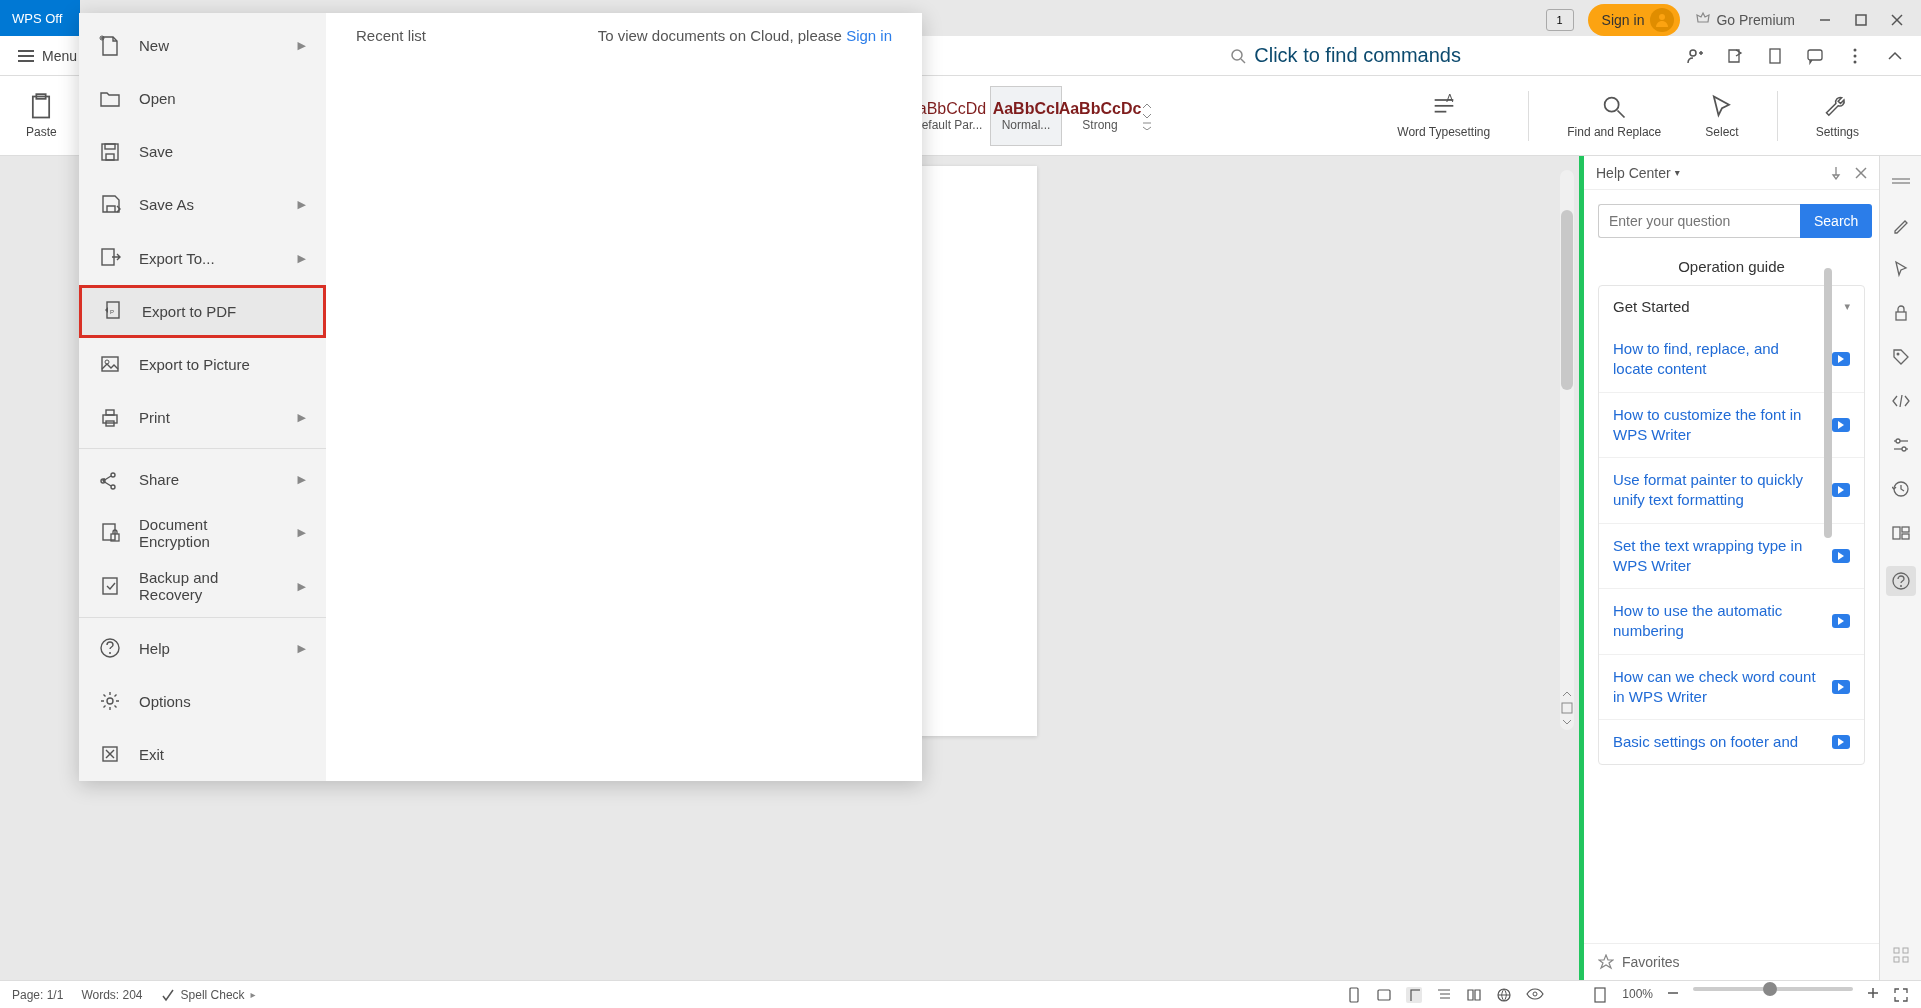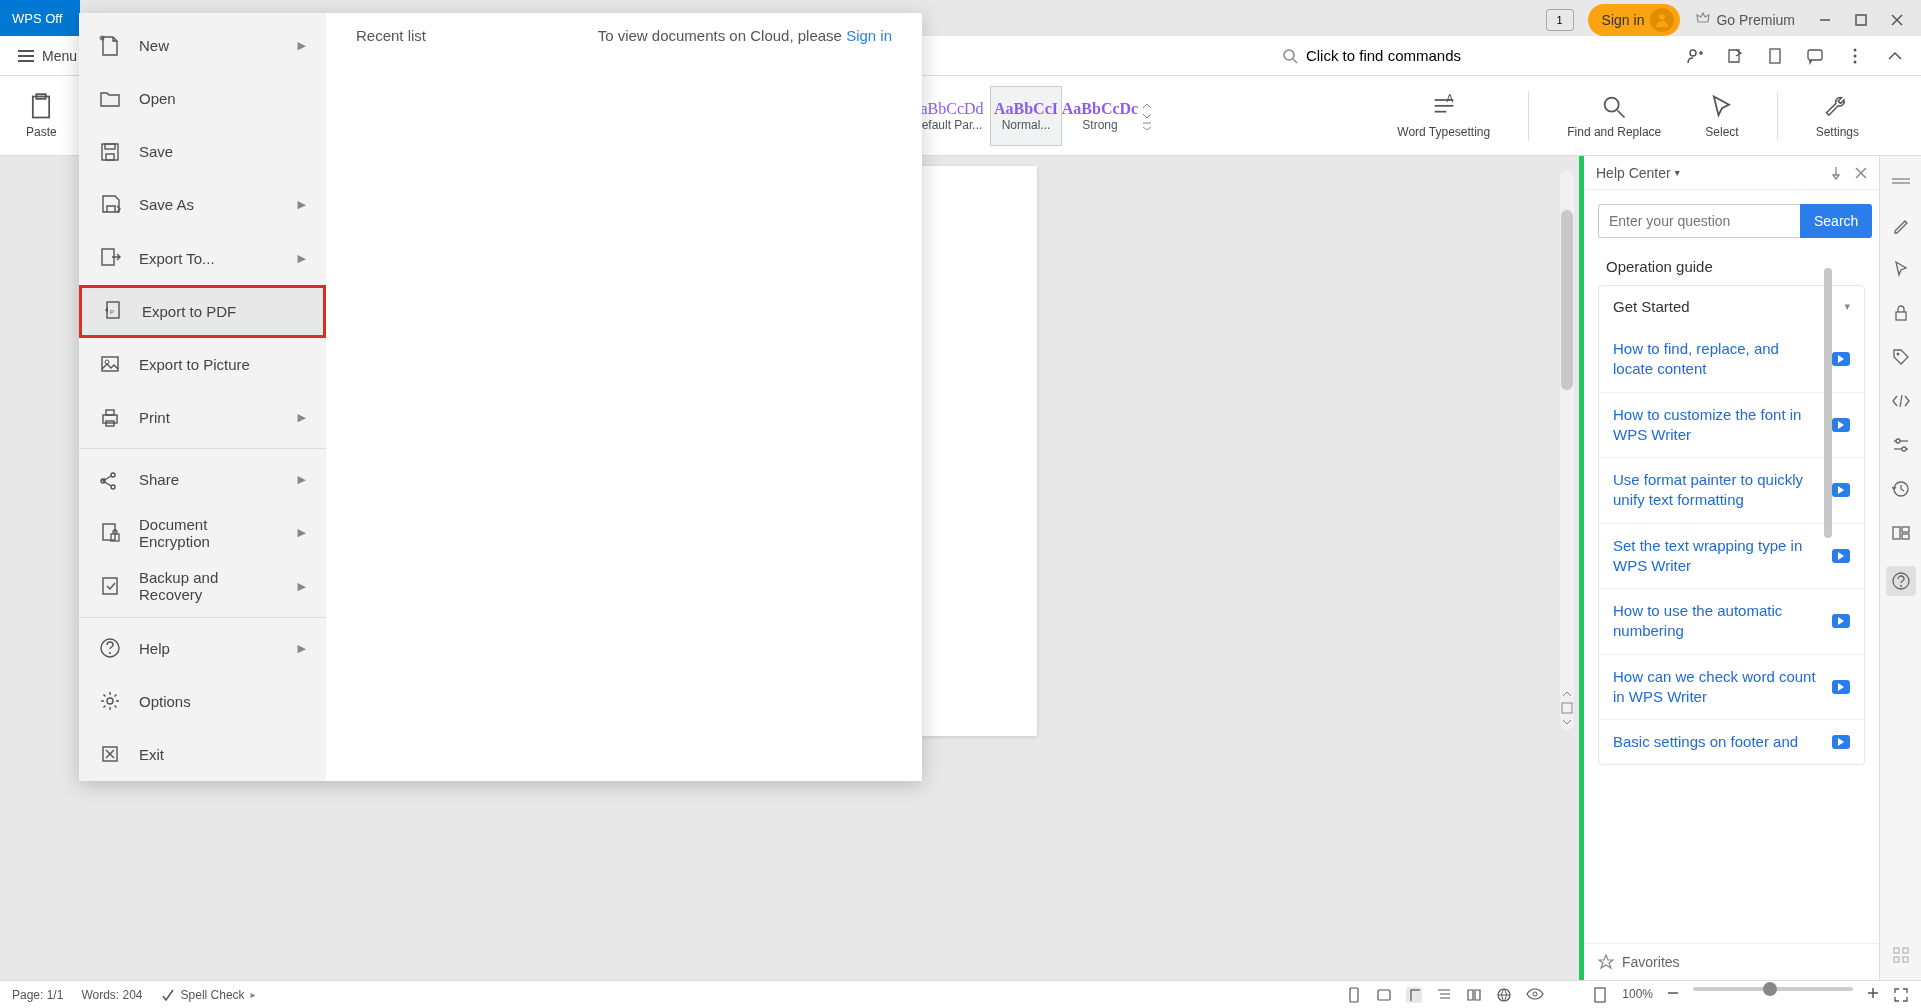--- a/index.html
+++ b/index.html
@@ -13,51 +13,51 @@
 .titlebar-tabs { width: 28px; height: 22px; border: 1px solid #aaa; border-radius: 3px; display: flex; align-items: center; justify-content: center; font-size: 11px; margin-right: 10px; }
 .signin-btn { background: #fca311; color: #333; border-radius: 18px; padding: 4px 6px 4px 14px; display: flex; align-items: center; font-size: 14px; gap: 6px; }
 .signin-avatar { width: 24px; height: 24px; border-radius: 50%; background: #e08d00; display: flex; align-items: center; justify-content: center; }
 .gopremium { display: flex; align-items: center; gap: 4px; color: #555; font-size: 14px; padding: 0 10px; }
 
 
 .menubar { height: 40px; display: flex; align-items: center; border-bottom: 1px solid #ddd; background: #fff; position: relative; }
 .menubar-left { display: flex; align-items: center; padding-left: 18px; gap: 8px; }
 .hamburger { display: flex; flex-direction: column; gap: 3px; }
 .hamburger span { width: 16px; height: 2px; background: #555; }
-.menubar-search { position: absolute; right: 460px; display: flex; align-items: center; gap: 8px; color: #000000; font-size: 15px; }
+.menubar-search { position: absolute; right: 460px; display: flex; align-items: center; gap: 8px; color: #0c4a6e; font-size: 20px; }
 .menubar-actions { position: absolute; right: 16px; display: flex; align-items: center; gap: 20px; }
 .menubar-icon { width: 20px; height: 20px; color: #555; display: flex; align-items: center; justify-content: center; }
 
 
 .ribbon { height: 80px; background: #fff; display: flex; align-items: center; padding-left: 14px; border-bottom: 1px solid #ddd; }
 .ribbon-group { display: flex; flex-direction: column; align-items: center; justify-content: center; padding: 0 12px; height: 72px; font-size: 12px; color: #444; }
 .ribbon-icon { width: 28px; height: 28px; margin-bottom: 4px; color: #555; }
 .ribbon-sep { width: 1px; height: 50px; background: #ddd; margin: 0 6px; }
 .styles-strip { display: flex; align-items: center; gap: 2px; margin-left: auto; margin-right: 8px; position: absolute; left: 916px; }
 .style-box { width: 72px; height: 60px; display: flex; flex-direction: column; align-items: center; justify-content: center; font-size: 12px; color: #555; border: 1px solid transparent; }
 .style-box.sel { border-color: #ccc; background: #f0f2f4; }
-.style-sample { font-family: Liberation Serif, serif; font-size: 16px; color: #8b5cf6; }
+.style-sample { font-family: Liberation Sans, sans-serif; font-size: 16px; color: #7f1d1d; }
 .ribbon-right { display: flex; align-items: center; gap: 20px; margin-left: auto; padding-right: 50px; }
 
 
 .workspace { position: absolute; top: 156px; left: 0; right: 0; bottom: 28px; background: #e8e8e8; display: flex; }
 .doc-area { flex: 1; position: relative; }
 .doc-page { position: absolute; left: 265px; top: 10px; width: 772px; height: 570px; background: #fff; box-shadow: 0 1px 4px rgba(0,0,0,.15); }
 .doc-scroll { position: absolute; right: 5px; top: 14px; width: 14px; height: 560px; background: #f0f0f0; border-radius: 7px; display: flex; flex-direction: column; align-items: center; }
 .doc-scroll-thumb { width: 12px; height: 180px; background: #c8c8c8; border-radius: 6px; margin-top: 40px; }
 .doc-scroll-ctrl { position: absolute; bottom: 0; display: flex; flex-direction: column; align-items: center; gap: 4px; padding: 4px; }
 
 
 .helppanel { width: 300px; background: #fff; border-left: 5px solid #22c55e; display: flex; flex-direction: column; }
 .helppanel-head { height: 34px; display: flex; align-items: center; padding: 0 12px; color: #555; font-size: 14px; border-bottom: 1px solid #eee; }
 .helppanel-head .spacer { margin-left: auto; }
 .help-search { display: flex; padding: 14px; gap: 0; }
 .help-search input { flex: 1; border: 1px solid #ccc; border-right: none; padding: 8px 10px; font-size: 14px; border-radius: 3px 0 0 3px; }
 .help-search-btn { background: #2b7de9; color: #fff; padding: 0 14px; border-radius: 0 3px 3px 0; display: flex; align-items: center; font-size: 14px; }
-.help-section-title { padding: 6px 22px 10px; font-size: 15px; color: #333; }
+.help-section-title { padding: 6px 22px 10px; font-size: 15px; color: #333; text-align: center; }
 .help-card { margin: 0 14px; border: 1px solid #e5e5e5; border-radius: 4px; }
 .help-card-head { padding: 12px 14px; font-size: 15px; color: #333; display: flex; align-items: center; justify-content: space-between; }
 .help-item { padding: 12px 14px; font-size: 15px; color: #206bd6; line-height: 1.35; display: flex; align-items: center; justify-content: space-between; gap: 10px; border-top: 1px solid #f0f0f0; }
 .help-item:first-of-type { border-top: none; }
 .play-icon { width: 18px; height: 14px; background: #2b7de9; border-radius: 3px; flex-shrink: 0; position: relative; }
 .play-icon::after { content: ''; position: absolute; left: 6px; top: 3px; border-left: 6px solid #fff; border-top: 4px solid transparent; border-bottom: 4px solid transparent; }
 .help-fav { padding: 10px 14px; color: #666; font-size: 14px; display: flex; align-items: center; gap: 8px; border-top: 1px solid #eee; margin-top: auto; text-align: right; }
 .help-scroll { position: absolute; right: 47px; top: 112px; width: 8px; height: 270px; background: #c8c8c8; border-radius: 4px; }
 
 

